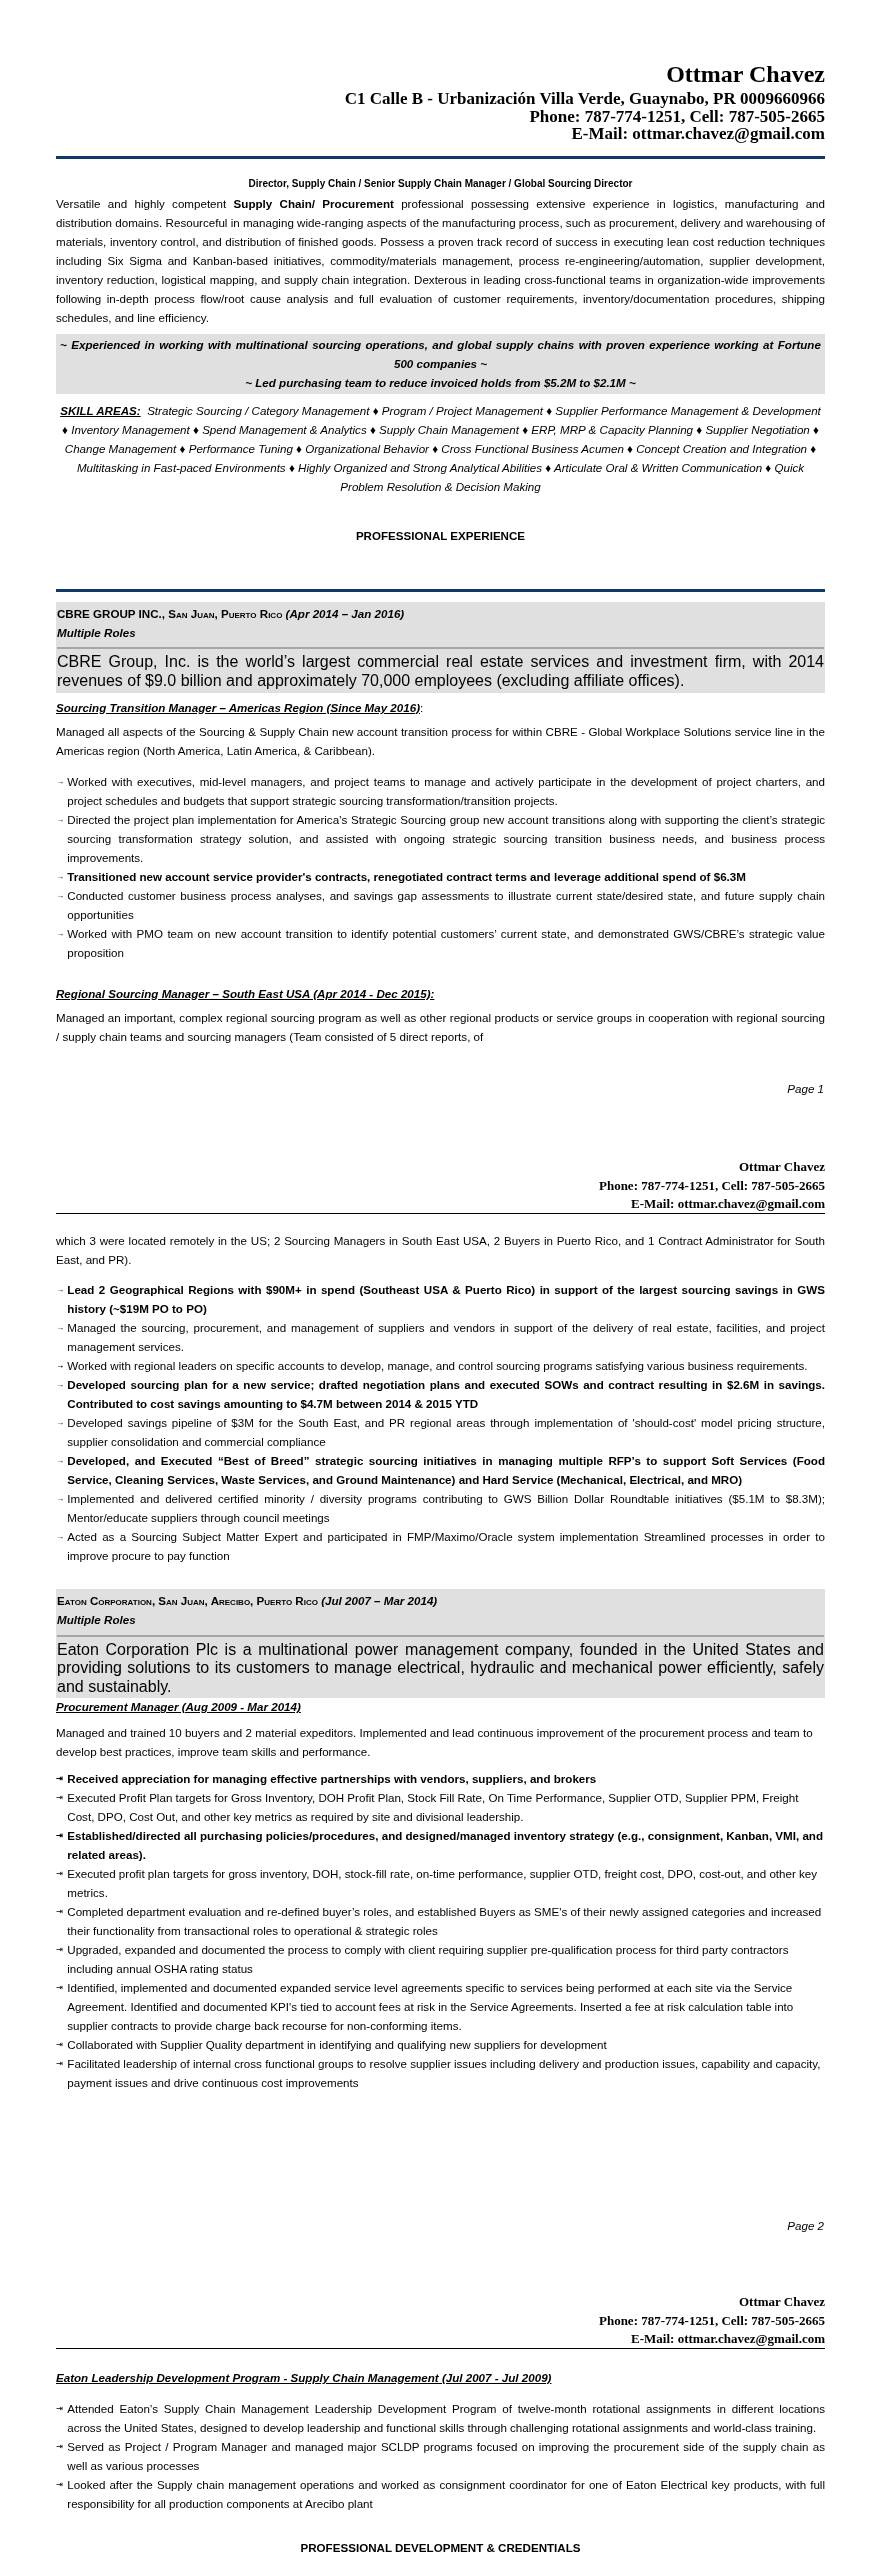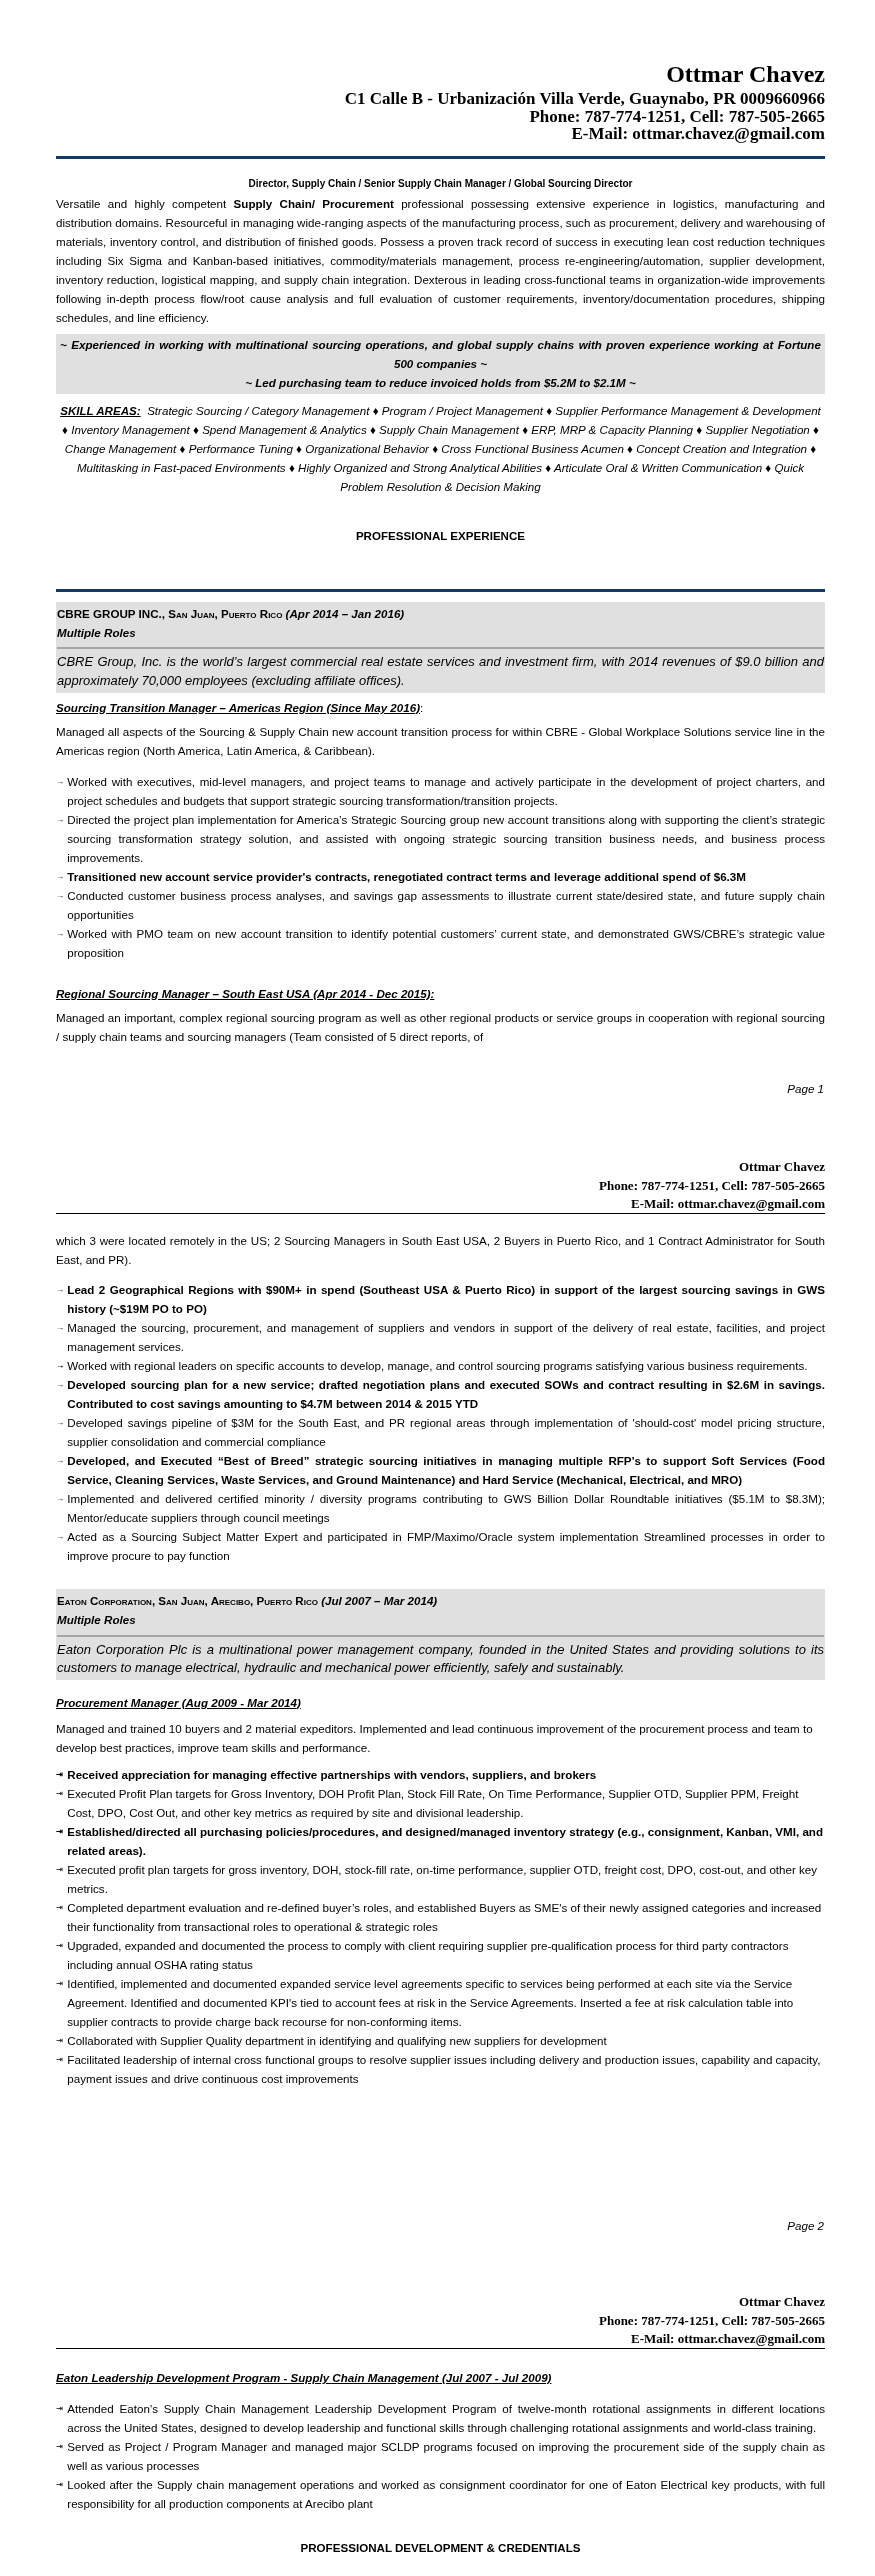--- a/index.html
+++ b/index.html
@@ -20,21 +20,21 @@
   .tagline { font-weight: bold; font-style: italic; font-size: 11.6px; line-height: 19px; text-align: center; }
   .skills { font-style: italic; font-size: 11.6px; line-height: 19px; text-align: center; }
   .skills .lbl { font-weight: bold; text-decoration: underline; }
   .section-title { font-weight: bold; font-size: 11.6px; text-align: center; line-height: 17.5px; }
   .co-box { background: #e0e0e0; padding: 3.1px 1px 2.1px 1px; }
   .co-line { font-size: 11.6px; line-height: 18.5px; font-weight: bold; }
   .co-line .place { font-variant: small-caps; }
   .co-line .dates { font-style: italic; }
   .co-roles { font-size: 11.6px; line-height: 18.5px; font-weight: bold; font-style: italic; }
   .co-divider { height: 2.1px; background: #a6a6a6; margin: 5.2px 0 4.1px 0; }
-  .co-desc { font-size: 13px; line-height: 18.5px; font-style: italic; text-align: justify; }
+  .co-desc { font-size: 16px; line-height: 18.5px; text-align: justify; }
   .role-title { font-size: 11.6px; line-height: 18.5px; font-weight: bold; font-style: italic; text-decoration: underline; }
   ul.bullets { list-style: none; margin: 0; padding: 0; }
   ul.bullets li { position: relative; padding-left: 11.3px; font-size: 11.6px; line-height: 19px; text-align: justify; }
   ul.bullets li .glyph { position: absolute; left: 0; top: 0; font-size: 8.2px; }
   ul.bullets li.bold { font-weight: bold; }
   .page-no { position: absolute; right: 52px; font-style: italic; font-size: 11.6px; }
 </style>
 </head>
 <body>
 
@@ -110,21 +110,21 @@
         <li><span class="glyph">→</span><span>Implemented and delivered certified minority / diversity programs contributing to GWS Billion Dollar Roundtable initiatives ($5.1M to $8.3M); Mentor/educate suppliers through council meetings</span></li>
         <li><span class="glyph">→</span><span>Acted as a Sourcing Subject Matter Expert and participated in FMP/Maximo/Oracle system implementation Streamlined processes in order to improve procure to pay function</span></li>
       </ul>
 
     <div class="co-box" style="margin-top:24px;">
       <div class="co-line"><span class="place">Eaton Corporation</span><span class="place">, San Juan, Arecibo, Puerto Rico</span> <span class="dates">(Jul 2007 – Mar 2014)</span></div>
       <div class="co-roles">Multiple Roles</div>
       <div class="co-divider"></div>
       <div class="co-desc">Eaton Corporation Plc is a multinational power management company, founded in the United States and providing solutions to its customers to manage electrical, hydraulic and mechanical power efficiently, safely and sustainably.</div>
     </div>
-    <div style="margin-top:14px;"><span class="role-title">Procurement Manager (Aug 2009 - Mar 2014)</span></div>
+    <div style="margin-top:0;"><span class="role-title">Procurement Manager (Aug 2009 - Mar 2014)</span></div>
     <div class="body-text" style="margin-top:6.2px; text-align:left;">Managed and trained 10 buyers and 2 material expeditors. Implemented and lead continuous improvement of the procurement process and team to develop best practices, improve team skills and performance.</div>
     <ul class="bullets" style="margin-top:8.2px;">
         <li class="bold" style="text-align: left;"><span class="glyph">⇥</span><span>Received appreciation for managing effective partnerships with vendors, suppliers, and brokers</span></li>
         <li style="text-align: left;"><span class="glyph">⇥</span><span>Executed Profit Plan targets for Gross Inventory, DOH Profit Plan, Stock Fill Rate, On Time Performance, Supplier OTD, Supplier PPM, Freight Cost, DPO, Cost Out, and other key metrics as required by site and divisional leadership.</span></li>
         <li class="bold" style="text-align: left;"><span class="glyph">⇥</span><span>Established/directed all purchasing policies/procedures, and designed/managed inventory strategy (e.g., consignment, Kanban, VMI, and related areas).</span></li>
         <li style="text-align: left;"><span class="glyph">⇥</span><span>Executed profit plan targets for gross inventory, DOH, stock-fill rate, on-time performance, supplier OTD, freight cost, DPO, cost-out, and other key metrics.</span></li>
         <li style="text-align: left;"><span class="glyph">⇥</span><span>Completed department evaluation and re-defined buyer’s roles, and established Buyers as SME's of their newly assigned categories and increased their functionality from transactional roles to operational &amp; strategic roles</span></li>
         <li style="text-align: left;"><span class="glyph">⇥</span><span>Upgraded, expanded and documented the process to comply with client requiring supplier pre-qualification process for third party contractors including annual OSHA rating status</span></li>
         <li style="text-align: left;"><span class="glyph">⇥</span><span>Identified, implemented and documented expanded service level agreements specific to services being performed at each site via the Service Agreement. Identified and documented KPI's tied to account fees at risk in the Service Agreements. Inserted a fee at risk calculation table into supplier contracts to provide charge back recourse for non-conforming items.</span></li>
         <li style="text-align: left;"><span class="glyph">⇥</span><span>Collaborated with Supplier Quality department in identifying and qualifying new suppliers for development</span></li>

